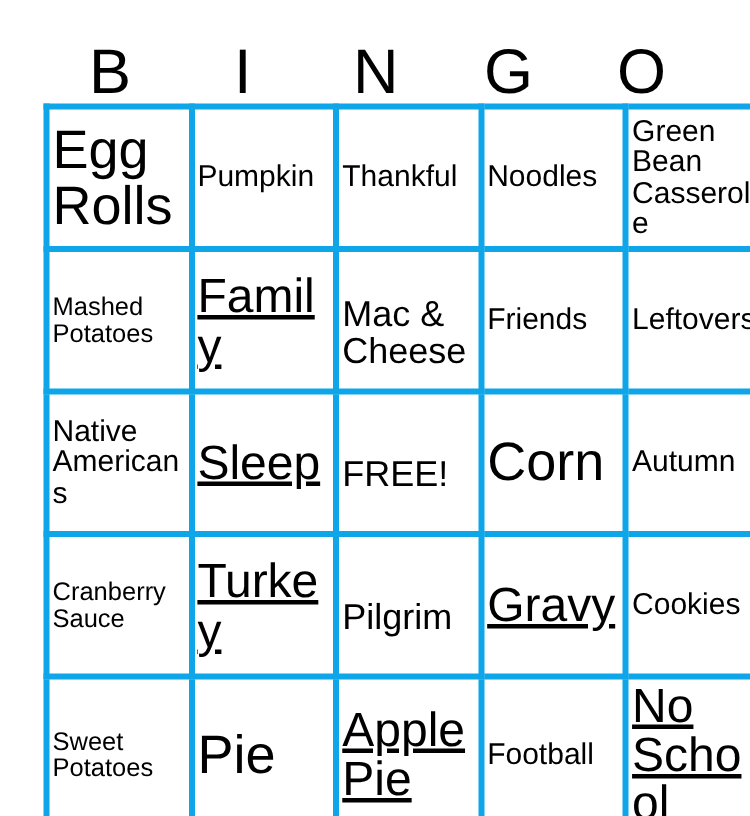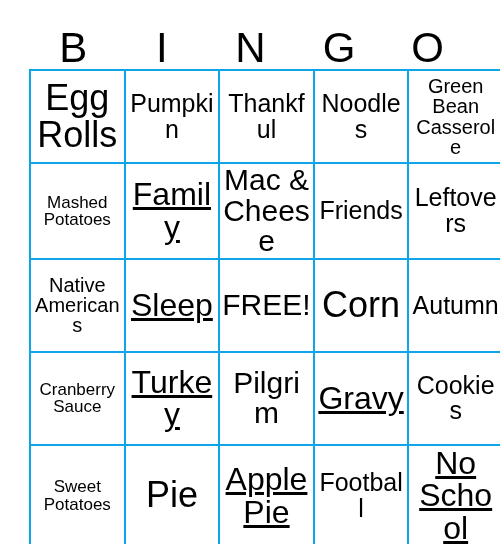--- a/index.html
+++ b/index.html
@@ -37,40 +37,39 @@
     letter-spacing: 0;
     color: #000;
   }
   
   #grid {
     width: 443px;
     border-collapse: collapse;
     table-layout: fixed;
   }
   #grid td {
-    border: 2px solid #0ea5e9;
+    border: 4px solid #0ea5e9;
     width: 88.6px;
     height: 89px;
     padding: 1px 2px;
-    text-align: center;
     vertical-align: middle;
     overflow: hidden;
   }
   .cell-text {
     display: block;
     width: 100%;
     line-height: 1.02;
     word-wrap: break-word;
     color: #000;
   }
   
   .fs-xxl { font-size: 36px; }
   .fs-xl  { font-size: 32px; text-decoration: underline; }
-  .fs-l   { font-size: 30px; }
-  .fs-m   { font-size: 25px; }
+  .fs-l   { font-size: 24px; margin-top: 18px; }
+  .fs-m   { font-size: 20px; }
   .fs-s   { font-size: 17px; }
   .fs-xs  { font-size: 20px; }
 </style>
 </head>
 <body>
 
 <div id="card">
 
   <div id="header-row">
       <div class="header-cell">B</div>

